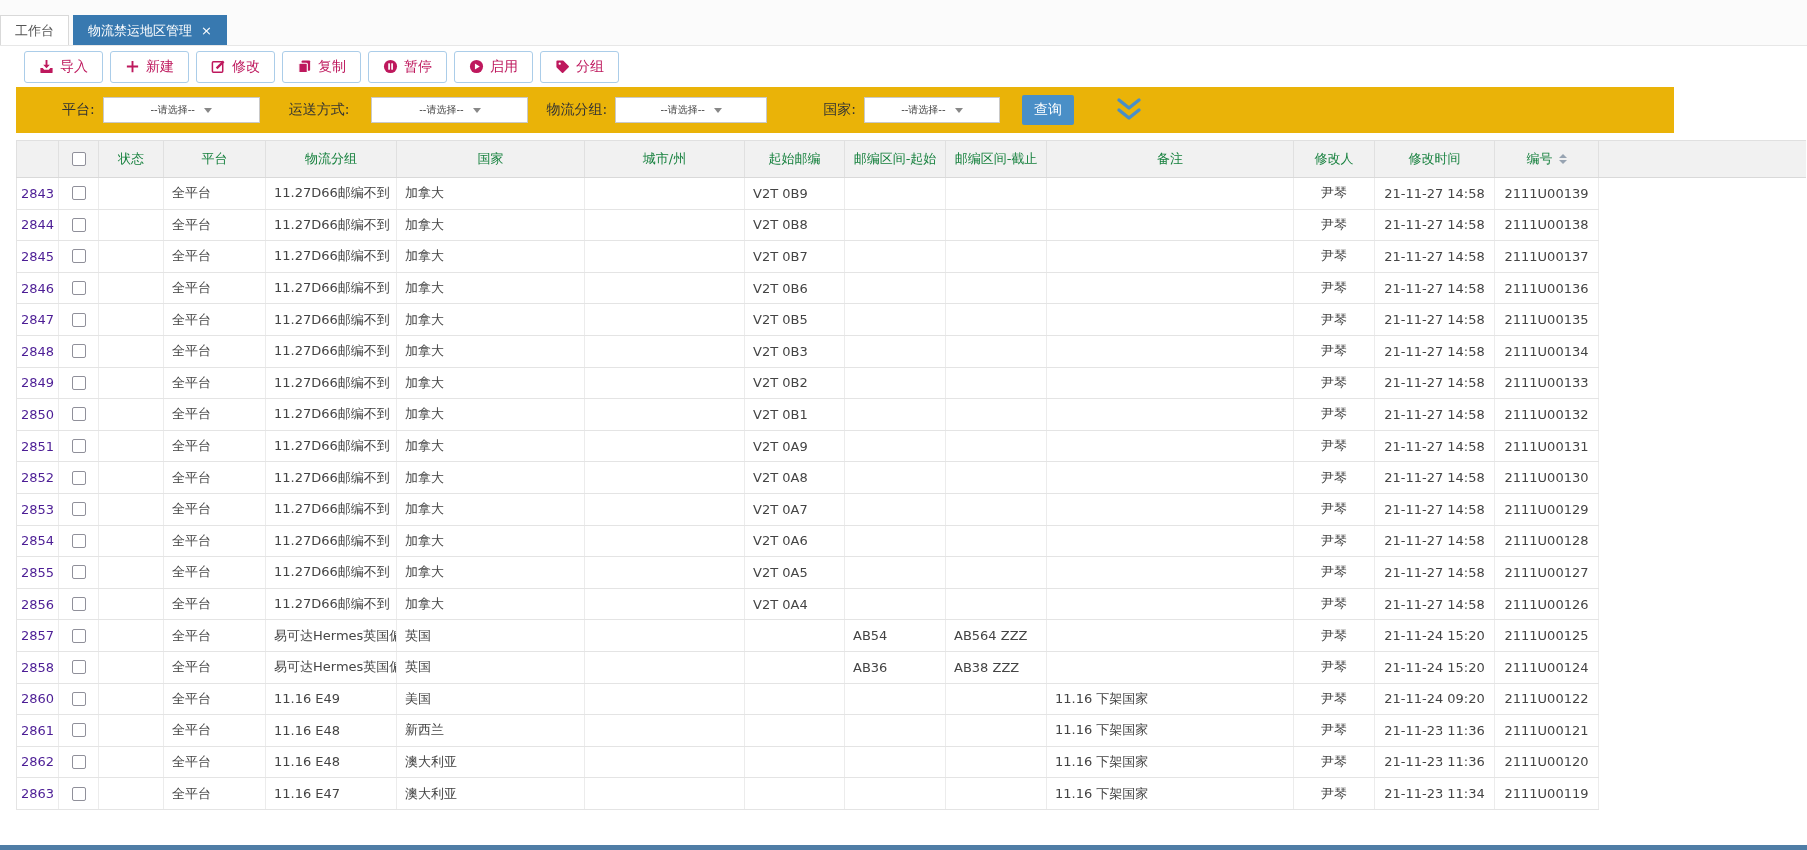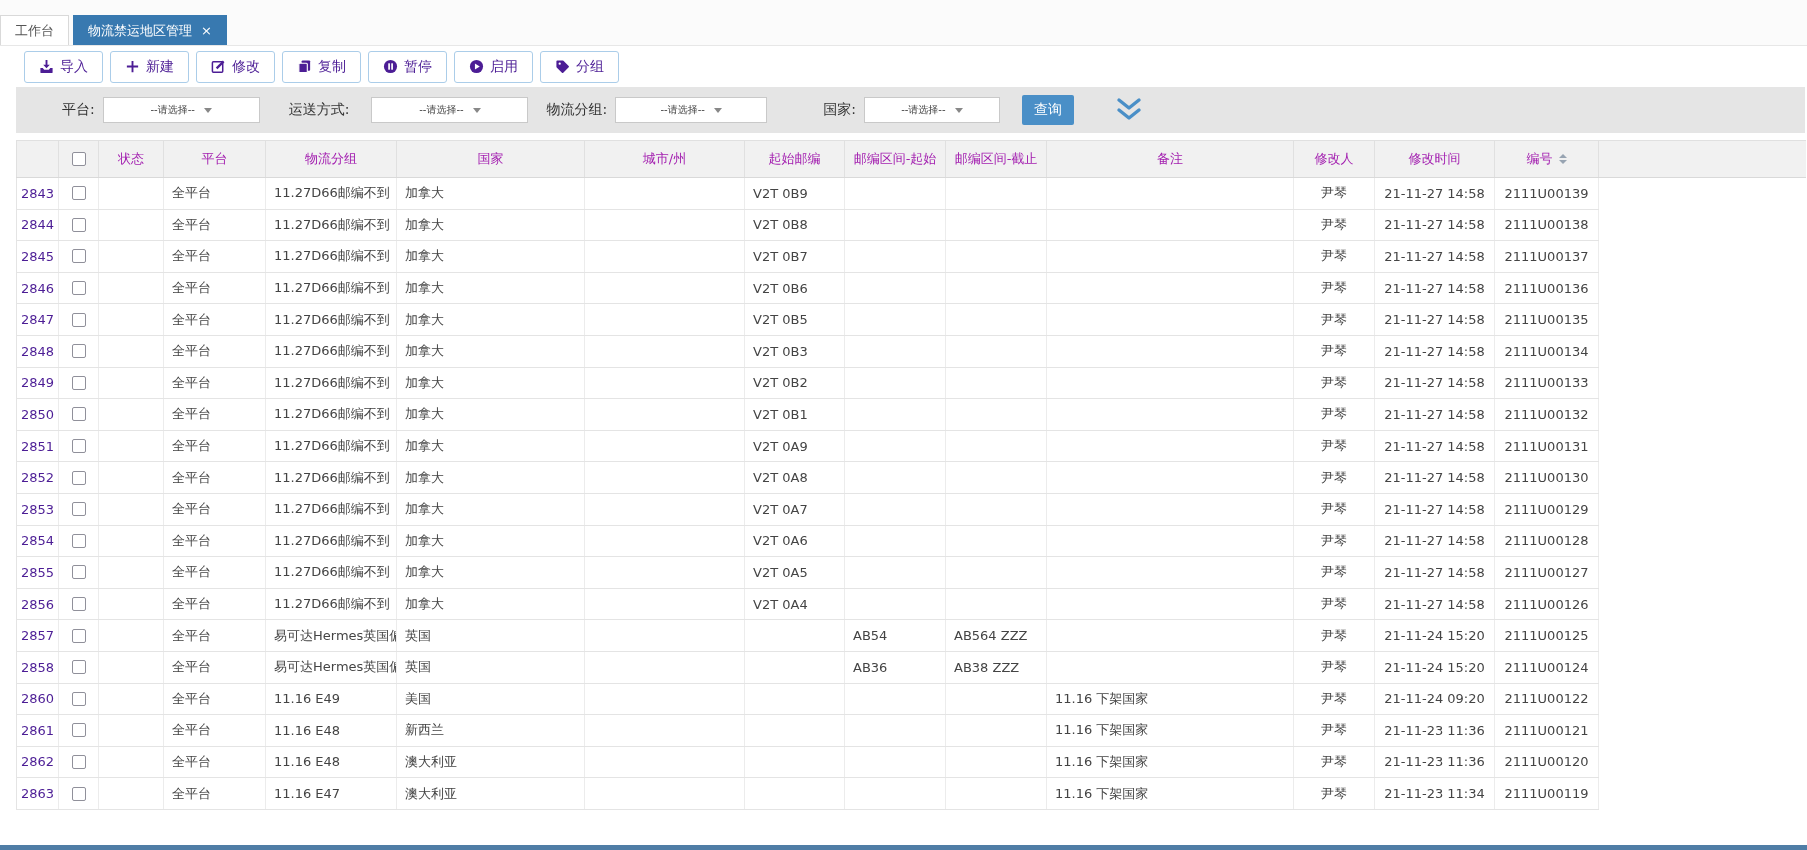--- a/index.html
+++ b/index.html
@@ -22,27 +22,27 @@
     cursor:pointer; white-space:nowrap;
   }
   .tab.active { background:#3879b0; border-color:#3879b0; color:#fff; }
   .tab .close { margin-left:9px; font-size:13px; line-height:1; }
 
   
   .toolbar { height:41px; display:flex; align-items:center; padding-left:24px; background:#fff; }
   .tbtn {
     display:inline-flex; align-items:center; gap:6px; height:32px; padding:0 14px;
     border:1px solid #abcde9; border-radius:3px; background:#fff;
-    color:#4c1d95; font-size:14px; margin-right:7px; cursor:pointer; white-space:nowrap;
+    color:#be185d; font-size:14px; margin-right:7px; cursor:pointer; white-space:nowrap;
   }
   .tbtn svg { width:15px; height:15px; display:block; }
 
   
   .filterbar {
-    margin-left:16px; width:1789px; height:46px; background:#e5e5e5;
+    margin-left:16px; width:1658px; height:46px; background:#eab308;
     display:flex; align-items:center; font-size:14px; color:#333;
   }
   .fgroup { display:flex; align-items:center; }
   .flabel { margin-right:8px; white-space:nowrap; }
   .fselect {
     height:26px; background:#fff; border:1px solid #c9c9c9;
     display:flex; align-items:center; justify-content:center; gap:9px;
     font-size:10px; color:#444; cursor:pointer;
   }
   .caret { width:0; height:0; border-left:4px solid transparent; border-right:4px solid transparent; border-top:5px solid #888; }
@@ -55,21 +55,21 @@
     font-size:14px; display:flex; align-items:center; justify-content:center;
     border-radius:2px; cursor:pointer;
   }
   .expand { margin-left:40px; cursor:pointer; display:flex; }
   .expand svg { width:30px; height:26px; }
 
   
   .table-wrap { margin:7px 0 0 16px; }
   table { border-collapse:collapse; table-layout:fixed; width:1789px; font-size:13px; color:#444; }
   thead th {
-    height:37px; background:#f1f1f1; font-weight:normal; color:#a21caf; font-size:13px;
+    height:37px; background:#f1f1f1; font-weight:normal; color:#15803d; font-size:13px;
     border-top:1px solid #e0e0e0; border-bottom:1px solid #d9d9d9; border-right:1px solid #e0e0e0;
     text-align:center; white-space:nowrap; overflow:hidden; padding:0 4px;
   }
   thead th:first-child { border-left:1px solid #e0e0e0; }
   thead th.filler { border-right:none; }
   tbody td {
     height:31.6px; border-right:1px solid #ececec; border-bottom:1px solid #e4e4e4;
     padding:0 8px; white-space:pre; overflow:hidden; background:#fff;
   }
   tbody td:first-child { border-left:1px solid #e4e4e4; }

